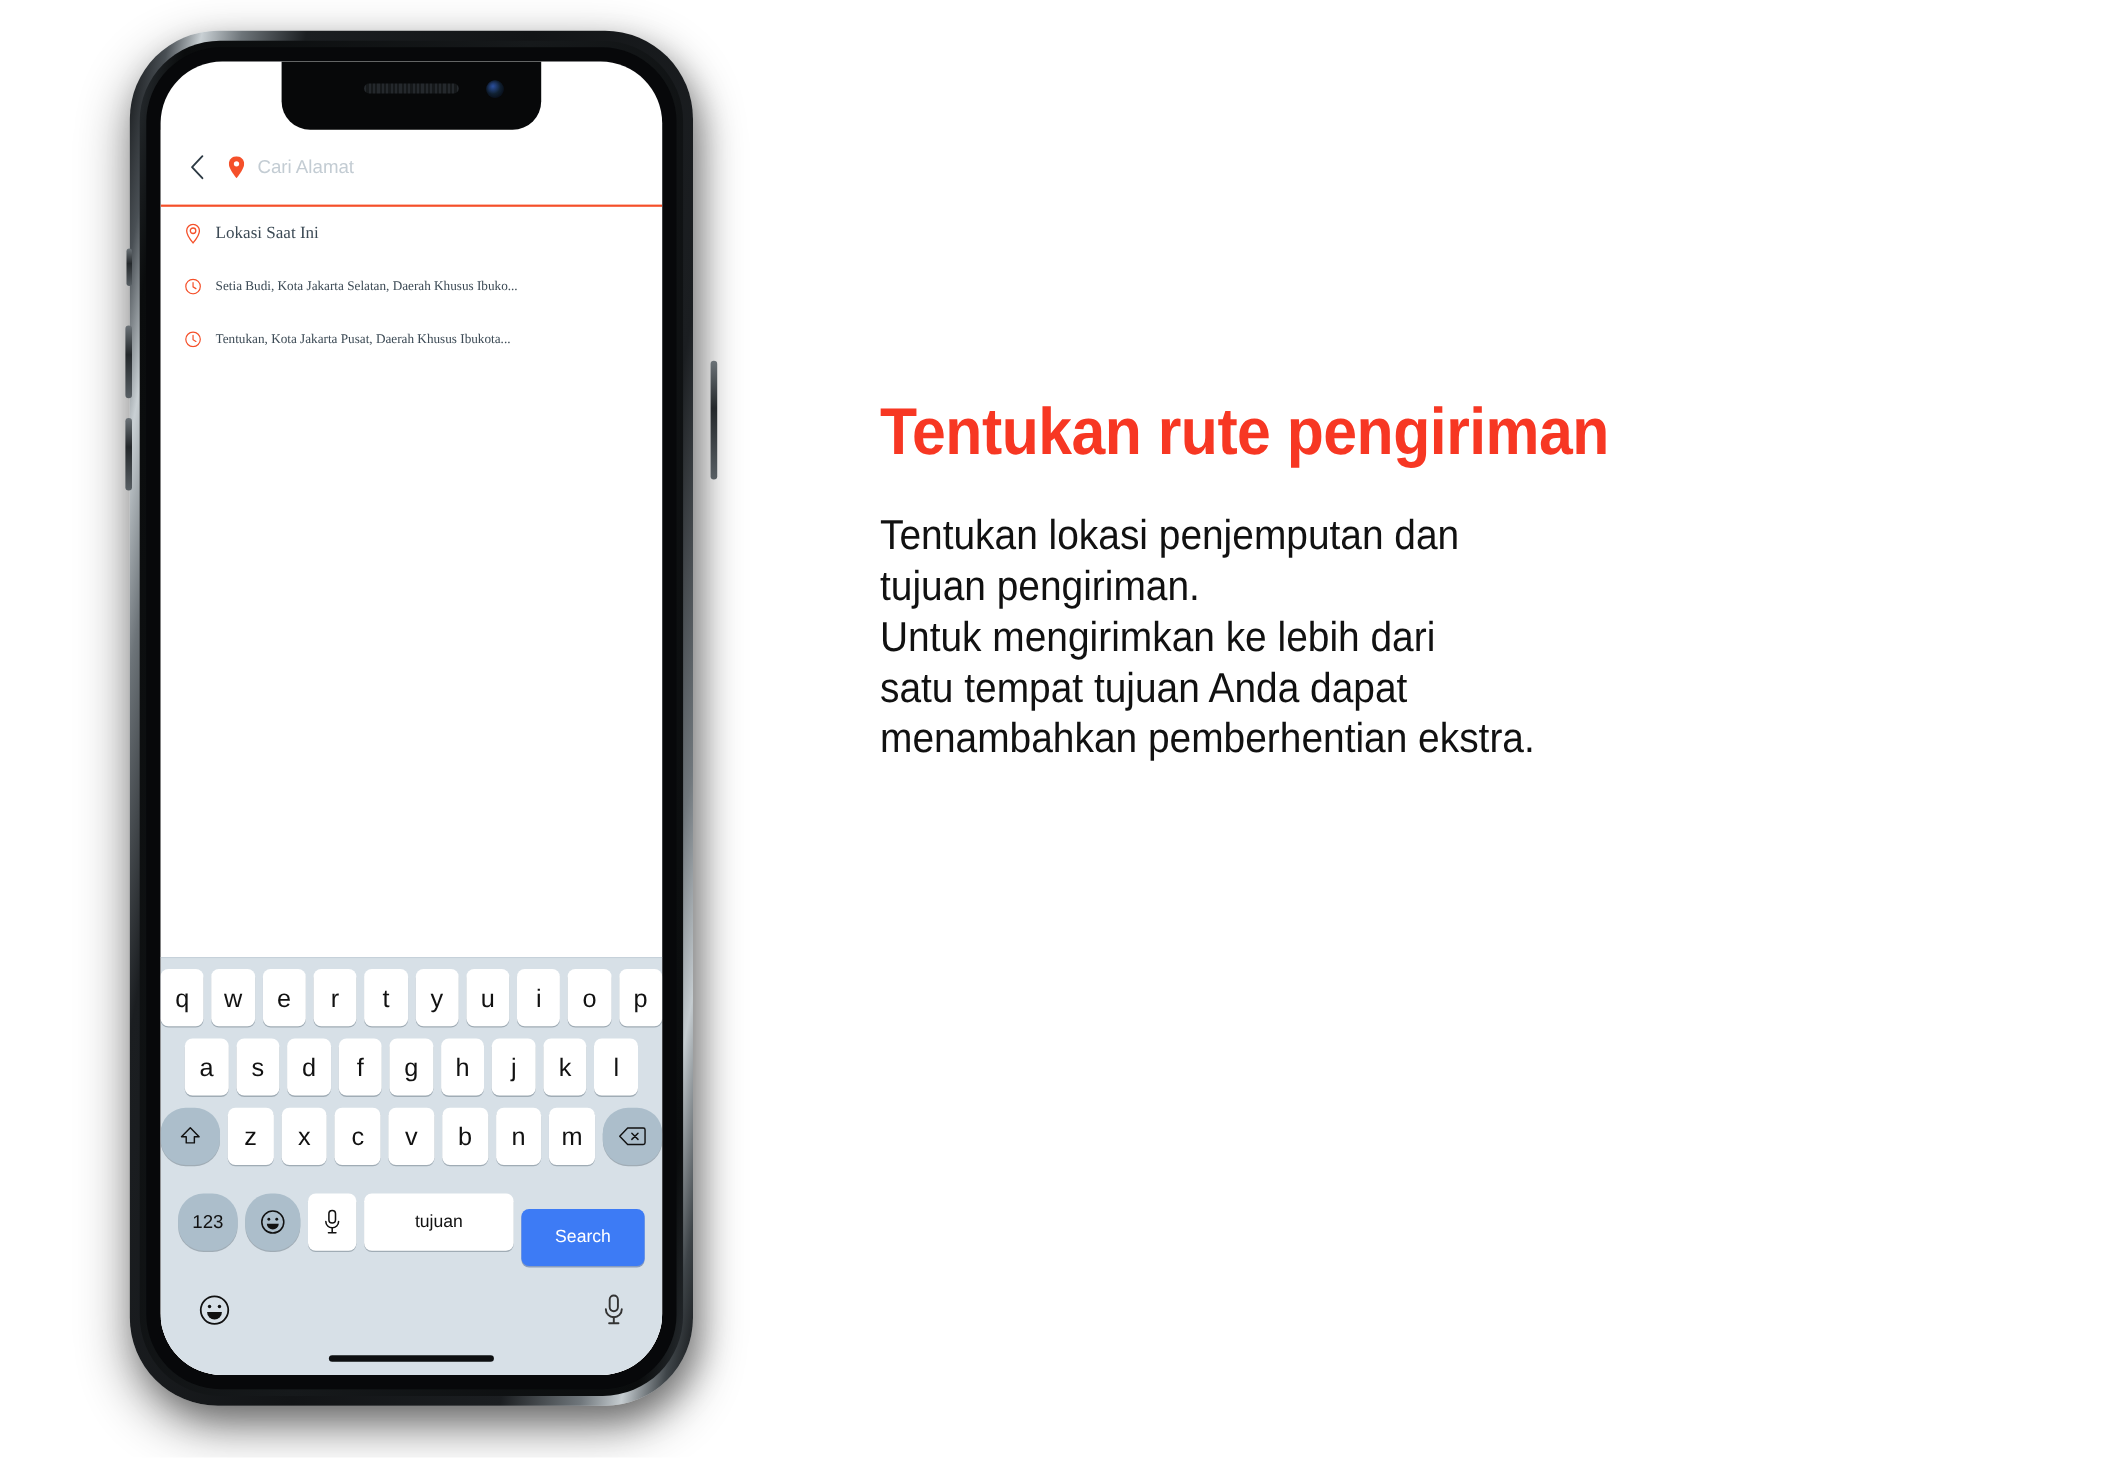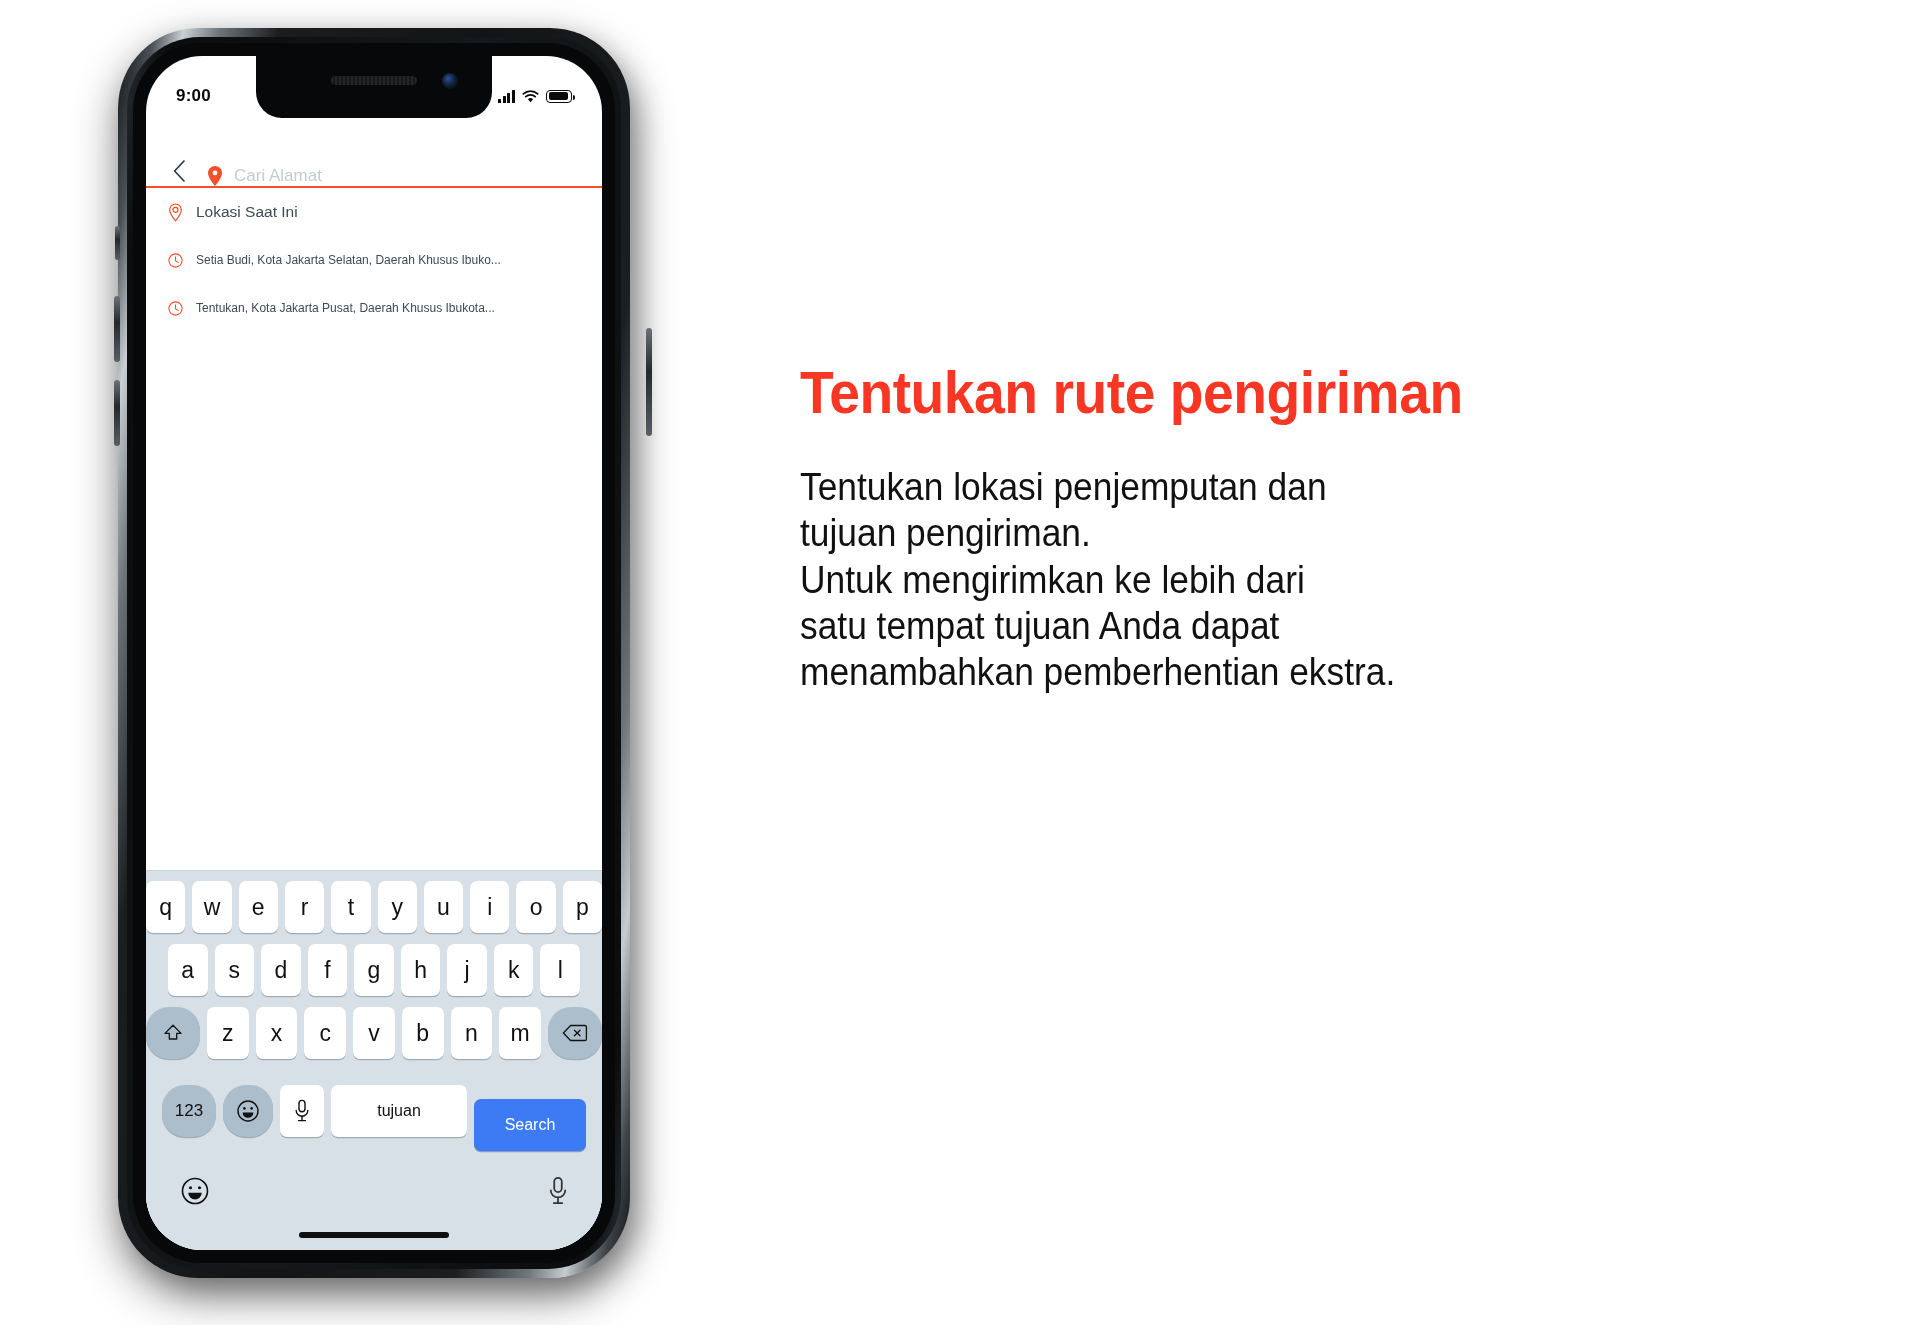--- a/index.html
+++ b/index.html
@@ -78,32 +78,32 @@
   .sig i:nth-child(3){height:9.5px}.sig i:nth-child(4){height:13px}
   .wifi { width: 17px; height: 13px; position: relative; }
   .wifi svg { position: absolute; bottom: 0; left: 0; }
   .batt { width: 26px; height: 13px; border: 1.6px solid #0a0a0a; border-radius: 4px; position: relative; }
   .batt::after { content:""; position:absolute; right:-4px; top:4px; width:2.4px; height:5px; background:#0a0a0a; border-radius:0 2px 2px 0; }
   .batt i { position:absolute; left:1.6px; top:1.6px; bottom:1.6px; width: 19.5px; background:#0a0a0a; border-radius:2px; display:block;}
 
   
   .app { position: absolute; top: 62px; left: 0; right: 0; bottom: 0; background: #fff; }
 
-  .searchbar { height: 68px; display: flex; align-items: flex-end; padding: 0 18px; }
+  .searchbar { height: 68px; display: flex; align-items: center; padding: 0 18px; }
   .back-chevron { width: 30px; height: 30px; display:flex; align-items:center; justify-content:center; cursor:pointer; }
   .pin-solid { margin: 0 4px 0 14px; display:flex; align-items:center; }
   .search-input {
     border: none; outline: none; flex: 1; font-size: 17px; color: #3d4852;
     font-family: "Liberation Sans", sans-serif; background: transparent; margin-left: 8px;
   }
   .search-input::placeholder { color: #c3ccd3; }
   .search-underline { height: 2px; background: #f5502a; margin: 0; }
 
   .suggest-list { padding: 0; }
-  .sug-row { display: flex; align-items: center; padding: 15px 4px 15px 20px; cursor: pointer; }
+  .sug-row { display: flex; align-items: center; padding: 15px 4px 15px 20px; cursor: pointer; font-family: Liberation Serif, serif; }
   .sug-ico { width: 18px; height: 18px; flex: 0 0 18px; margin-right: 12px; display:flex; align-items:center; justify-content:center; }
   .sug-txt { font-size: 12px; color: #3c4a55; white-space: nowrap; overflow: hidden; }
   .sug-row.first .sug-txt { font-size: 15.5px; }
 
   
   .keyboard {
     position: absolute; left: 0; right: 0; bottom: 0; height: 380px;
     background: #d7e0e7; padding-top: 10px;
     border-top: 1px solid #c6d1da;
   }
@@ -160,41 +160,20 @@
     <div class="btn-side btn-voldn"></div>
     <div class="btn-side btn-power"></div>
 
     <div class="screen">
 
       <div class="notch">
         <div class="speaker"></div>
         <div class="front-cam"></div>
       </div>
 
-      <div class="statusbar">
-        <div class="status-time">9:00</div>
-        <div class="status-icons">
-          <span class="sig">
-              <i></i>
-              <i></i>
-              <i></i>
-              <i></i>
-            </span>
-          <span class="wifi">
-            <svg width="17" height="13" viewBox="0 0 17 13">
-              <path d="M8.5 12.2 5.9 9.2a4 4 0 0 1 5.2 0z" fill="#0a0a0a"></path>
-              <path d="M3.7 6.7a7.3 7.3 0 0 1 9.6 0" stroke="#0a0a0a" stroke-width="1.7" fill="none" stroke-linecap="round"></path>
-              <path d="M1.3 3.9a10.8 10.8 0 0 1 14.4 0" stroke="#0a0a0a" stroke-width="1.7" fill="none" stroke-linecap="round"></path>
-            </svg>
-          </span>
-          <span class="batt">
-              <i></i>
-            </span>
-        </div>
-      </div>
 
       <div class="app">
 
         <div class="searchbar">
           <div class="back-chevron">
             <svg width="15" height="24" viewBox="0 0 15 24">
               <path d="M12 2 2.6 12 12 22" stroke="#2d3a44" stroke-width="1.7" fill="none" stroke-linecap="round" stroke-linejoin="round"></path>
             </svg>
           </div>
           <div class="pin-solid">

